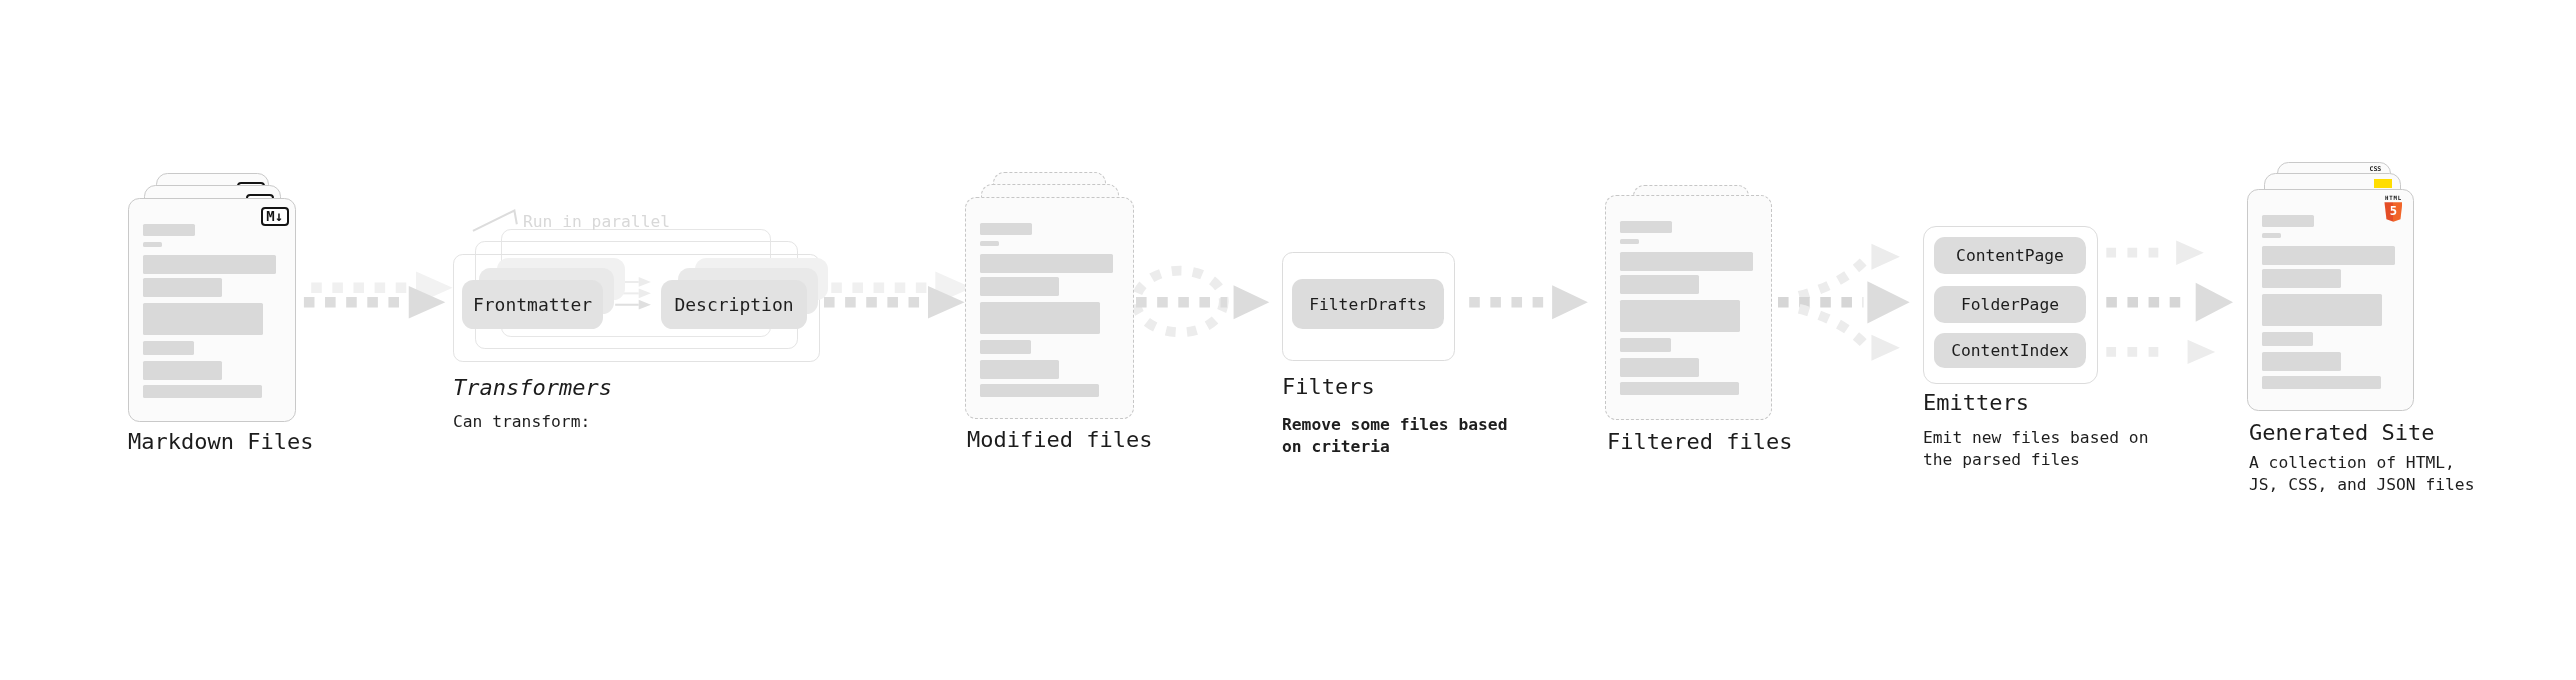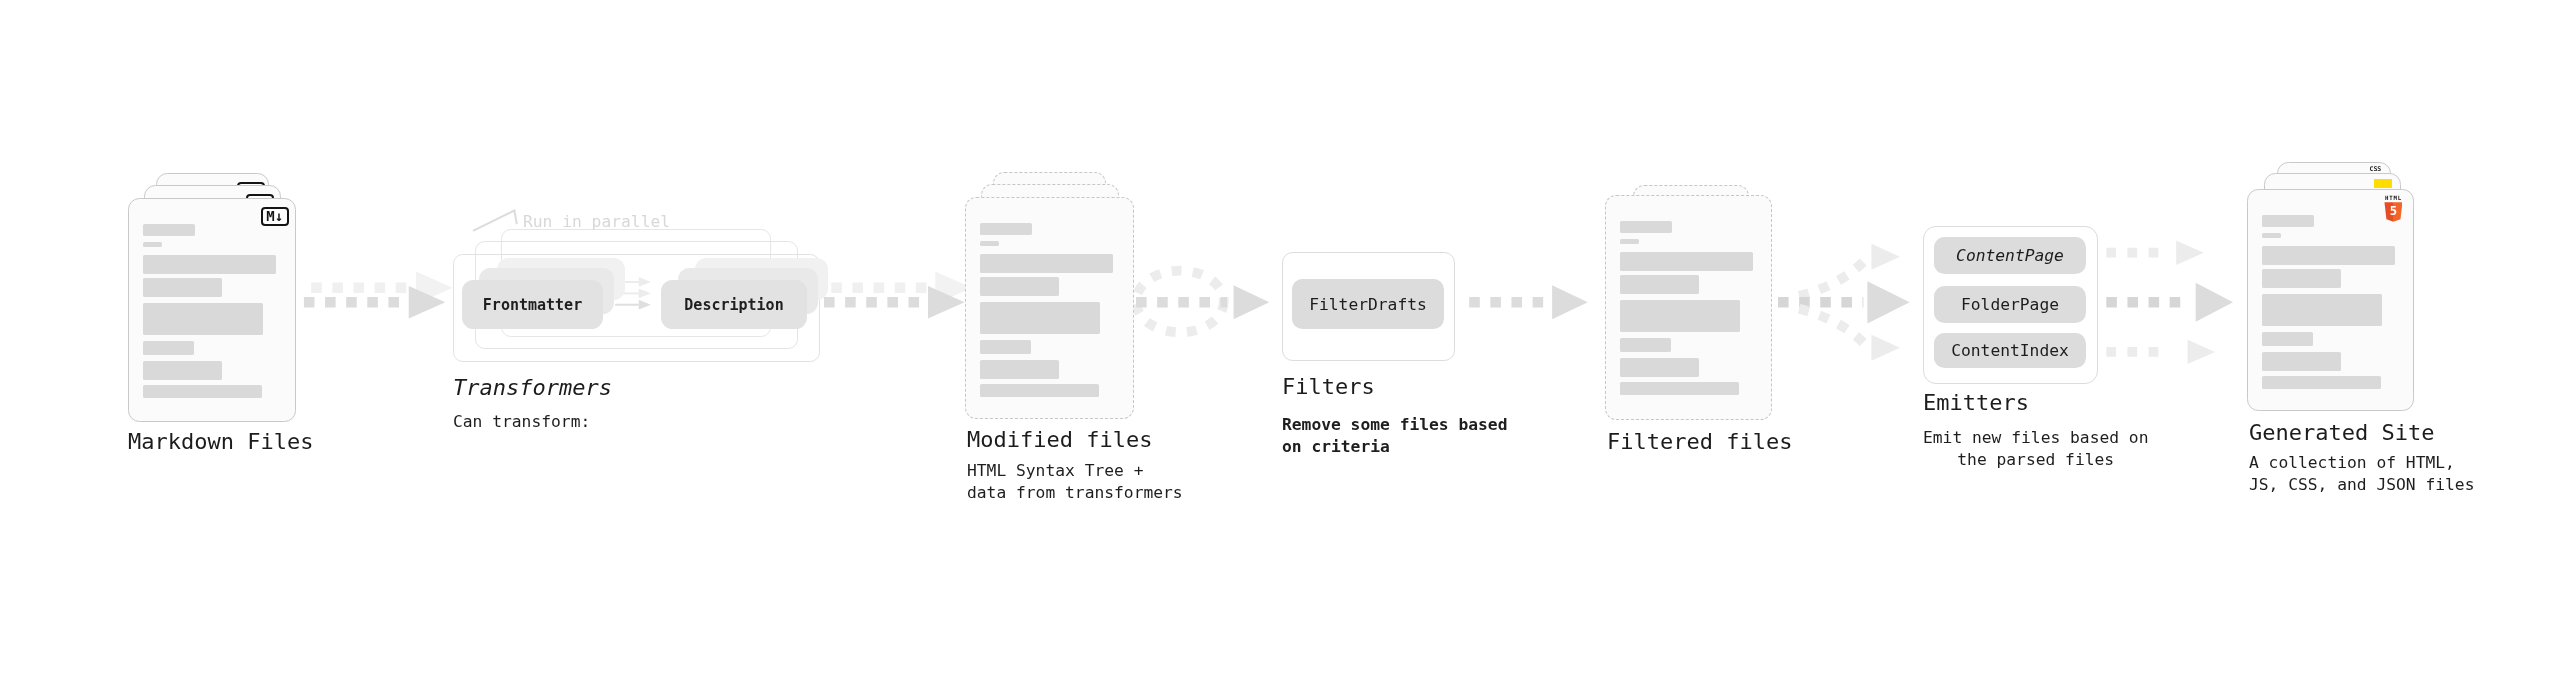--- a/index.html
+++ b/index.html
@@ -42,21 +42,21 @@
   .js-badge{position:absolute;top:4.9px;right:8.1px;width:18px;height:9px;background:#ffdd00;}
   .html5-badge{position:absolute;top:4.9px;right:9.8px;width:19.5px;text-align:center;}
   .html5-badge .t{font-size:5.7px;font-weight:700;letter-spacing:0.8px;color:#111;line-height:6.5px;}
   .html5-badge .shield{width:18px;height:19.5px;margin:0.8px auto 0;color:#fff;font-size:12.2px;font-weight:700;
     line-height:19.5px;background:linear-gradient(90deg,#e44d26 50%,#f16529 50%);
     clip-path:polygon(0 0,100% 0,89% 88%,50% 100%,11% 88%);}
 
   
   .tcard{position:absolute;border:1.6px solid #e2e2e2;border-radius:9.8px;background:transparent;z-index:2;}
   .chip{position:absolute;background:#e2e2e2;border-radius:11.4px;display:flex;align-items:center;
-    justify-content:center;font-size:15px;color:#1f1f1f;z-index:4;white-space:nowrap;font-weight:bold;}
+    justify-content:center;font-size:18px;color:#1f1f1f;z-index:4;white-space:nowrap;}
   .chip-echo1{position:absolute;background:#e9e9e9;border-radius:11.4px;z-index:3;}
   .chip-echo2{position:absolute;background:#f1f1f1;border-radius:11.4px;z-index:3;}
   .panel{position:absolute;background:#fff;border:1.6px solid #dcdcdc;border-radius:10.6px;z-index:2;}
   .panel-chip{position:absolute;background:#dcdcdc;border-radius:10.6px;display:flex;align-items:center;
     justify-content:center;font-size:16.3px;color:#1c1c1c;z-index:3;white-space:nowrap;}
 
   
   .h{position:absolute;font-size:22px;line-height:26px;color:#1c1c1c;white-space:nowrap;z-index:5;}
   .cap{position:absolute;font-size:16.3px;line-height:22px;color:#1e1e1e;white-space:pre-line;z-index:5;}
   .bullets{position:absolute;font-size:16.3px;line-height:21px;color:#1e1e1e;white-space:nowrap;z-index:5;}
@@ -177,22 +177,20 @@
           <div class="bar" style="width: 133px; height: 18.7px; margin-top: 8.1px;"></div>
           <div class="bar" style="width: 79px; height: 18.7px; margin-top: 4.9px;"></div>
           <div class="bar" style="width: 120px; height: 32px; margin-top: 5.7px;"></div>
           <div class="bar" style="width: 51px; height: 14px; margin-top: 5.7px;"></div>
           <div class="bar" style="width: 79px; height: 18.7px; margin-top: 6.5px;"></div>
           <div class="bar" style="width: 119px; height: 13px; margin-top: 4.9px;"></div>
         </div>
     </div>
   </div>
   <div class="h" style="left:967px;top:427px;">Modified files</div>
-  <div class="cap" style="left:967px;top:460px;">HTML Syntax Tree +
-data from transformers</div>
 
   <div class="panel" style="left:1282px;top:252px;width:171px;height:107px;"></div>
   <div class="panel-chip" style="left:1292px;top:279px;width:152px;height:50px;">FilterDrafts</div>
   <div class="h" style="left:1282px;top:374px;">Filters</div>
   <div class="cap" style="left:1282px;top:414px;font-weight:bold;">Remove some files based
 on criteria</div>
 
   <div class="stack">
     <div class="doc dashed" style="left:1633px;top:185px;width:114px;height:222px;"></div>
     <div class="doc dashed" style="left:1605px;top:195px;width:165px;height:223px;">
@@ -204,25 +202,25 @@
           <div class="bar" style="width: 120px; height: 32px; margin-top: 5.7px;"></div>
           <div class="bar" style="width: 51px; height: 14px; margin-top: 5.7px;"></div>
           <div class="bar" style="width: 79px; height: 18.7px; margin-top: 6.5px;"></div>
           <div class="bar" style="width: 119px; height: 13px; margin-top: 4.9px;"></div>
         </div>
     </div>
   </div>
   <div class="h" style="left:1607px;top:429px;">Filtered files</div>
 
   <div class="panel" style="left:1923px;top:226px;width:173px;height:156px;border-radius:13px;"></div>
-  <div class="panel-chip" style="left:1934px;top:237px;width:152px;height:37px;font-style:italic;">ContentPage</div>
+  <div class="panel-chip" style="left:1934px;top:237px;width:152px;height:37px;">ContentPage</div>
   <div class="panel-chip" style="left:1934px;top:286px;width:152px;height:37px;">FolderPage</div>
   <div class="panel-chip" style="left:1934px;top:333px;width:152px;height:35px;">ContentIndex</div>
   <div class="h" style="left:1923px;top:390px;">Emitters</div>
-  <div class="cap" style="left:1923px;top:427px;text-align:center;">Emit new files based on
+  <div class="cap" style="left:1923px;top:427px;">Emit new files based on
 the parsed files</div>
 
   <div class="stack">
     <div class="doc" style="left:2277px;top:162px;width:112px;height:222px;">
       <div class="css-badge">
         <div class="t">CSS</div>
         <div class="u"></div>
       </div>
     </div>
     <div class="doc" style="left:2264px;top:173px;width:135px;height:222px;">

